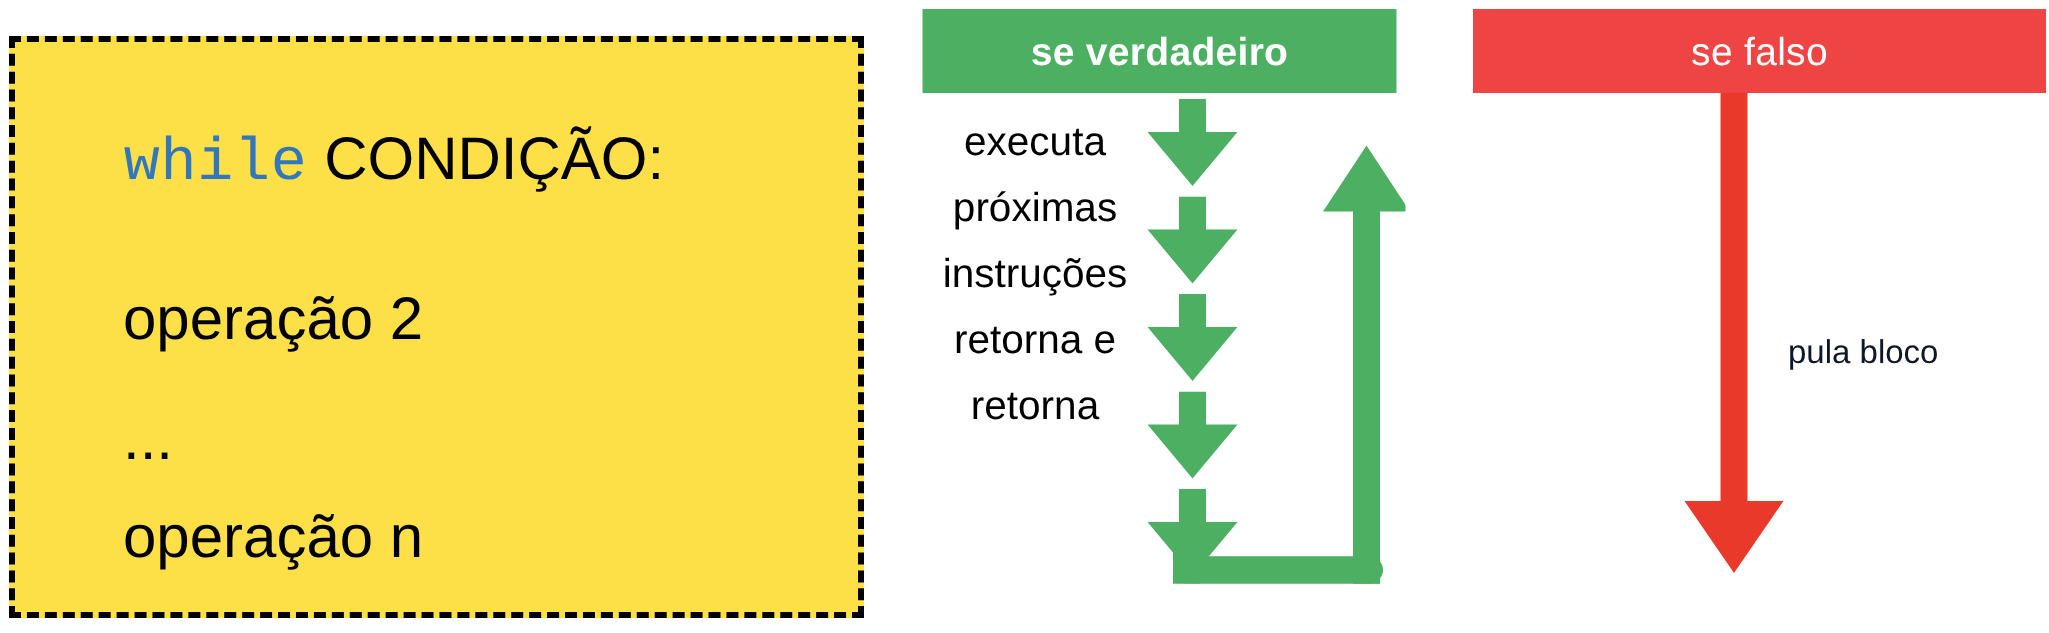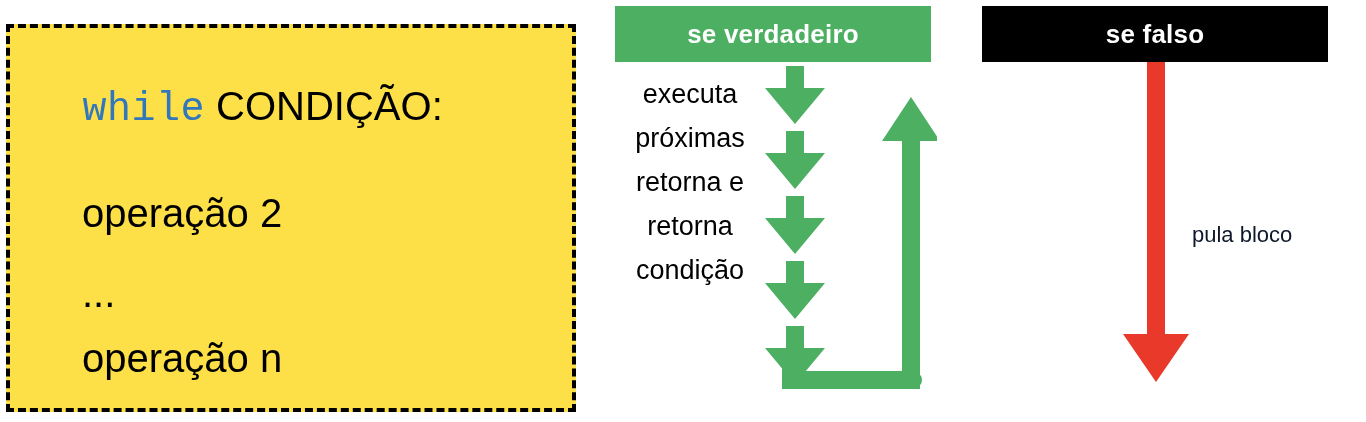--- a/index.html
+++ b/index.html
@@ -101,26 +101,26 @@
     top: 85px;
     width: 165px;
     height: 320px;
   }
 
   
   #false-header {
     position: absolute;
     left: 982px;
     top: 6px;
-    width: 346px;
+    width: 382px;
     height: 56px;
-    background: #000000;
+    background: #ef4444;
     color: #ffffff;
     font-size: 26px;
-    font-weight: bold;
+    font-weight: normal;
     display: flex;
     align-items: center;
     justify-content: center;
     letter-spacing: 0.2px;
   }
   #red-arrow {
     position: absolute;
     left: 1117px;
     top: 62px;
     width: 78px;
@@ -148,23 +148,23 @@
   <div class="code-line" id="code-line-dots">...</div>
   <div class="code-line" id="code-line-opn">operação n</div>
 
 </div>
 
 <div id="true-header">se verdadeiro</div>
 
 <div id="true-desc">
   <span class="true-desc-line">executa</span>
   <span class="true-desc-line">próximas</span>
+  <span class="true-desc-line">instruções</span>
   <span class="true-desc-line">retorna e</span>
   <span class="true-desc-line">retorna</span>
-  <span class="true-desc-line">condição</span>
 </div>
 
 <svg class="green-arrow-down" id="g-arrow-1" viewBox="0 0 66 62">
   <polygon points="24,0 42,0 42,22 63,22 33,58 3,22 24,22" fill="#4CAF62"></polygon>
 </svg>
 <svg class="green-arrow-down" id="g-arrow-2" viewBox="0 0 66 62">
   <polygon points="24,0 42,0 42,22 63,22 33,58 3,22 24,22" fill="#4CAF62"></polygon>
 </svg>
 <svg class="green-arrow-down" id="g-arrow-3" viewBox="0 0 66 62">
   <polygon points="24,0 42,0 42,22 63,22 33,58 3,22 24,22" fill="#4CAF62"></polygon>

